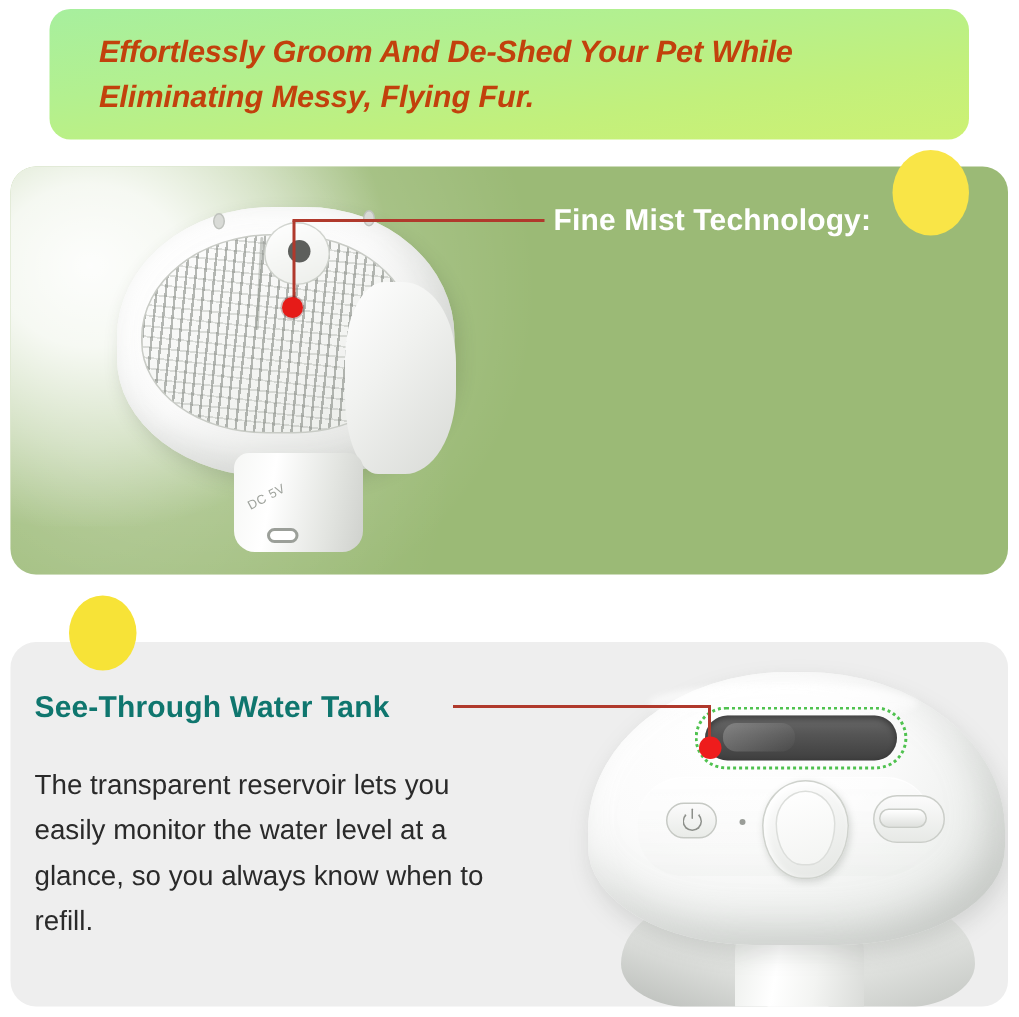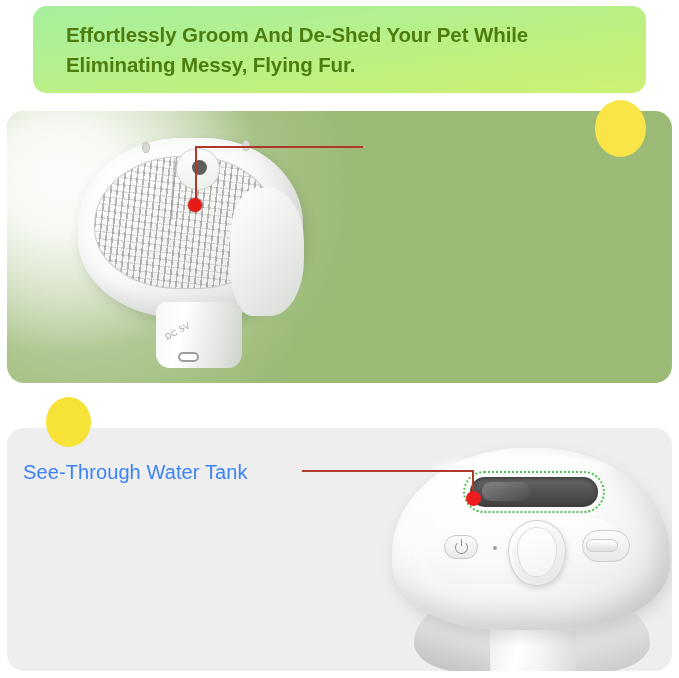--- a/index.html
+++ b/index.html
@@ -30,23 +30,24 @@
     border-radius: 14px;
     background: linear-gradient(172deg, #a7ef9e 0%, #b3f08f 35%, #c2f07c 70%, #cdf173 100%);
   }
   .header-text {
     position: absolute;
     left: 66px;
     top: 20px;
     width: 530px;
     font-size: 20.5px;
     font-weight: bold;
-    color: #4d7c0f;
+    color: #c2410c;
     line-height: 1.47;
     letter-spacing: -0.1px;
+    font-style: italic;
   }
 
   
   .panel-green {
     position: absolute;
     left: 7px;
     top: 111px;
     width: 665px;
     height: 272px;
     border-radius: 17px;
@@ -269,22 +270,22 @@
     height: 243px;
     border-radius: 17px;
     background: #eeeeee;
     overflow: hidden;
   }
   .p2-heading {
     position: absolute;
     left: 23px;
     top: 461px;
     font-size: 20px;
-    font-weight: normal;
-    color: #3b82f6;
+    font-weight: bold;
+    color: #0f766e;
     letter-spacing: 0.1px;
   }
   .p2-body {
     position: absolute;
     left: 23px;
     top: 508px;
     width: 320px;
     font-size: 18.5px;
     color: #2a2a2a;
     line-height: 1.64;
@@ -518,20 +519,21 @@
     <div class="neck-wing"></div>
     <div class="neck"></div>
     <div class="port-label">DC 5V</div>
     <div class="usb-port"></div>
   </div>
 
   <div class="lead1-v"></div>
   <div class="lead1-h"></div>
   <div class="dot-red-1"></div>
 
+  <div class="p1-heading">Fine Mist Technology:</div>
 
   <div class="yellow-dot-1"></div>
 
   <div class="panel-gray">
 
     <div class="handle-wrap" style="left:363px; top:12px;">
       <div class="handle-flare-l"></div>
       <div class="handle-flare-r"></div>
       <div class="handle-stem"></div>
       <div class="handle-body"></div>
@@ -550,16 +552,17 @@
         <div class="slide-knob" style="left:3px; top:8px;"></div>
       </div>
     </div>
   </div>
 
   <div class="lead2-h"></div>
   <div class="lead2-v"></div>
   <div class="dot-red-2"></div>
 
   <div class="p2-heading">See-Through Water Tank</div>
+  <div class="p2-body">The transparent reservoir lets you easily monitor the water level at a glance, so you always know when to refill.</div>
 
   <div class="yellow-dot-2"></div>
 
 </div>
 
 </body></html>

